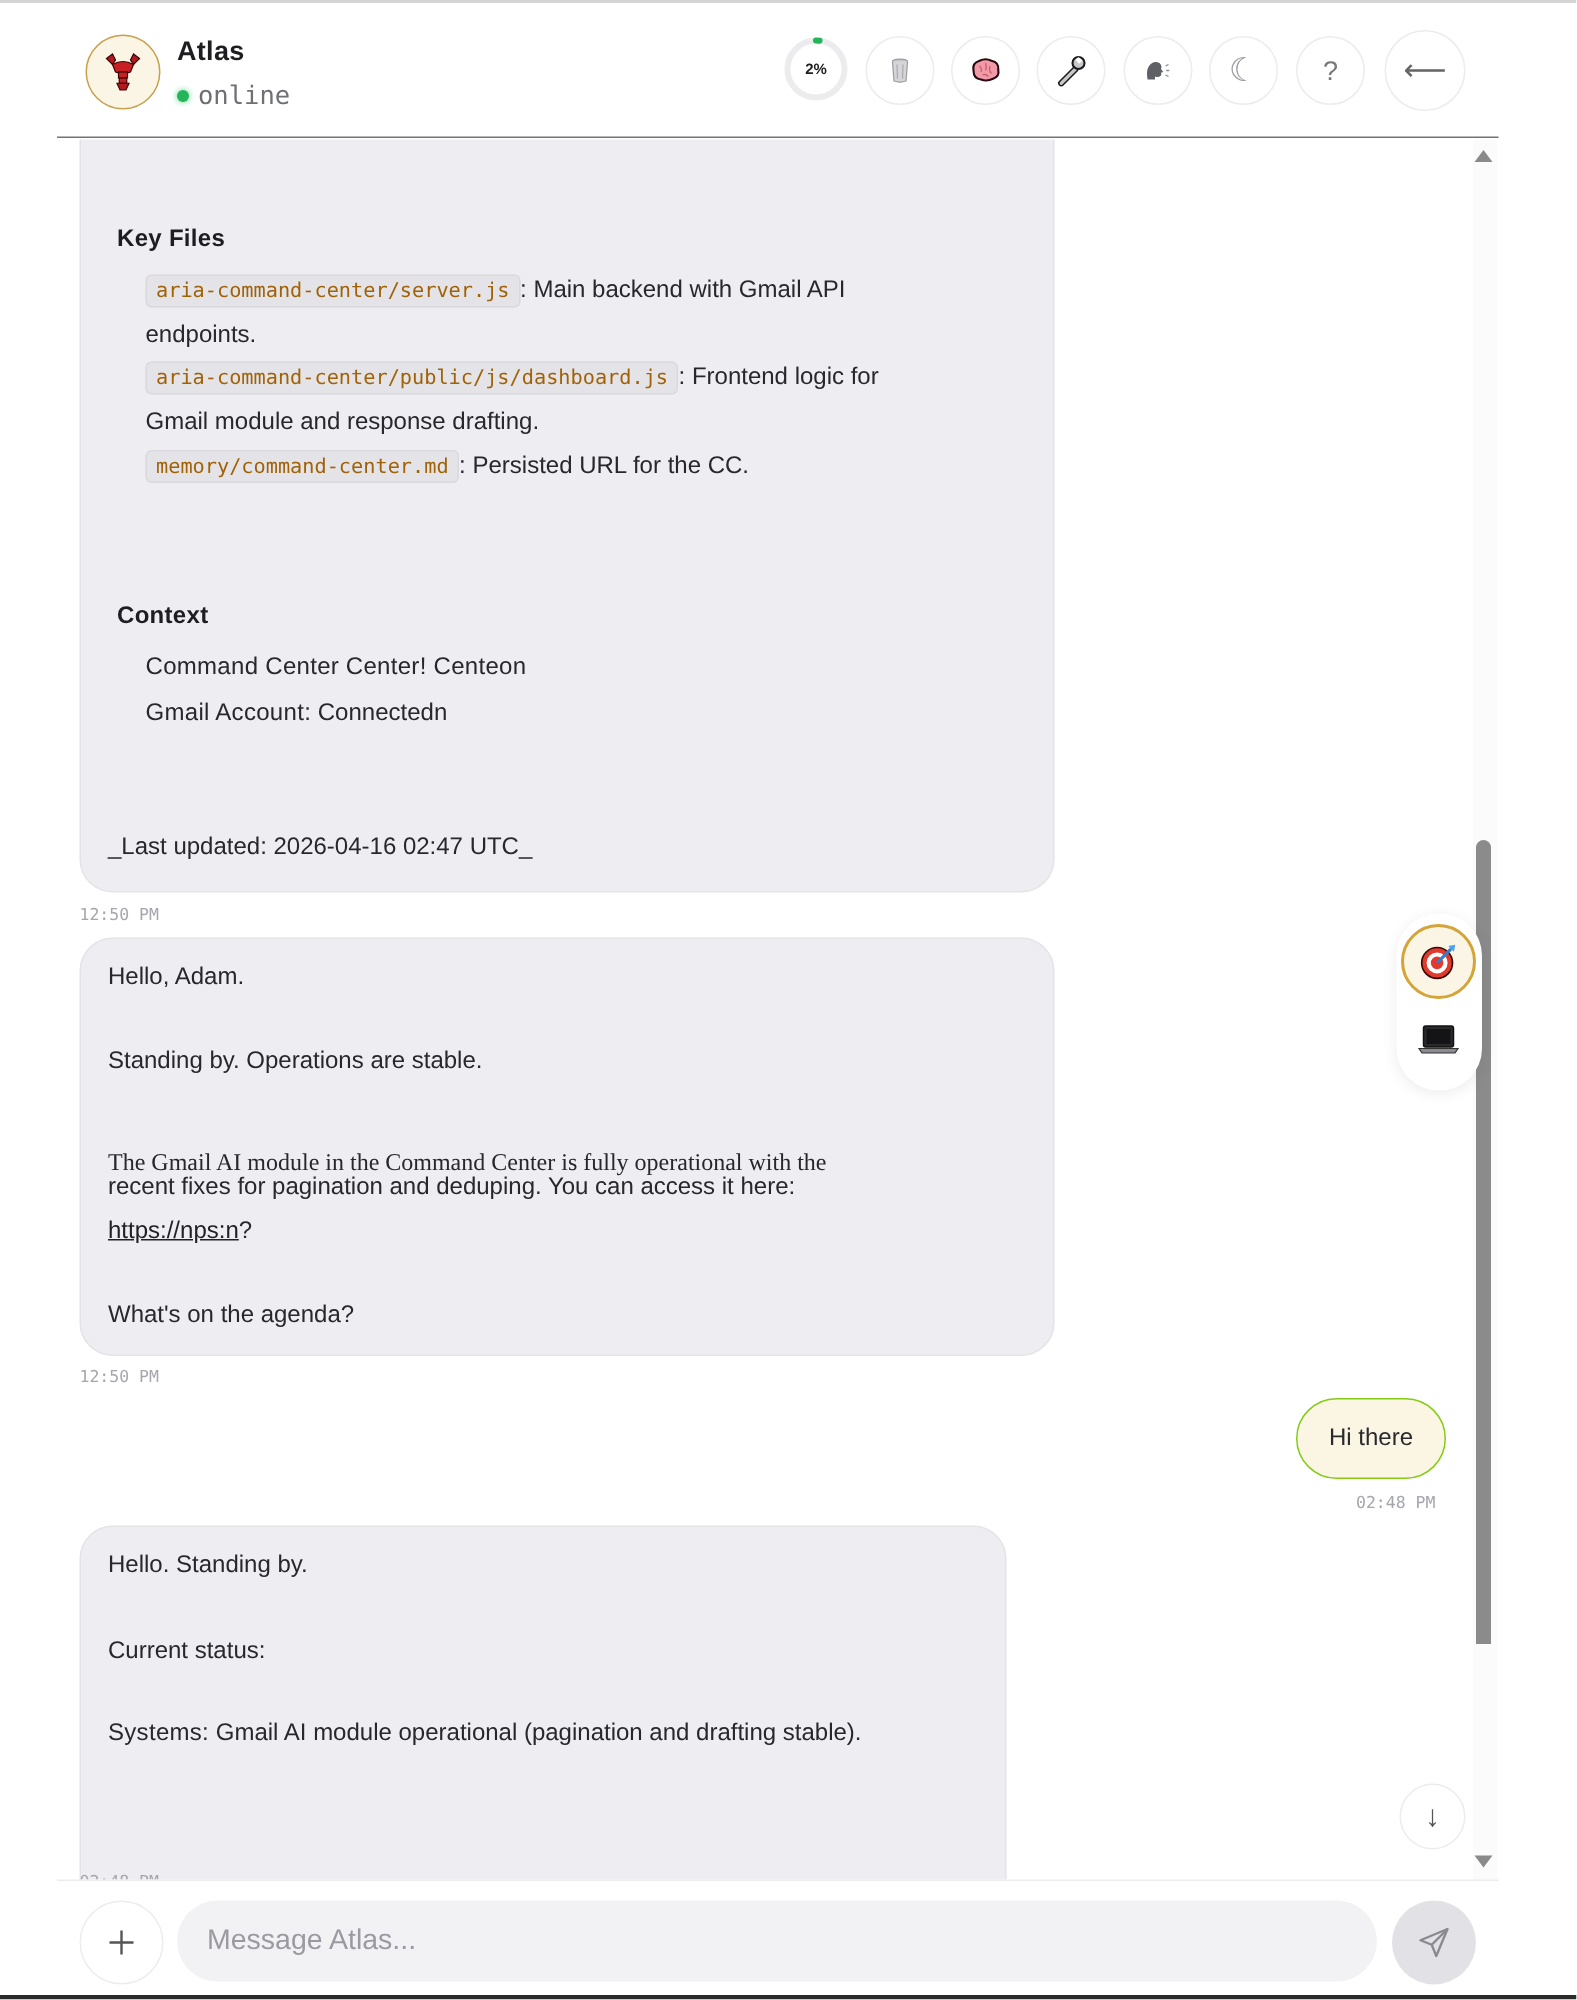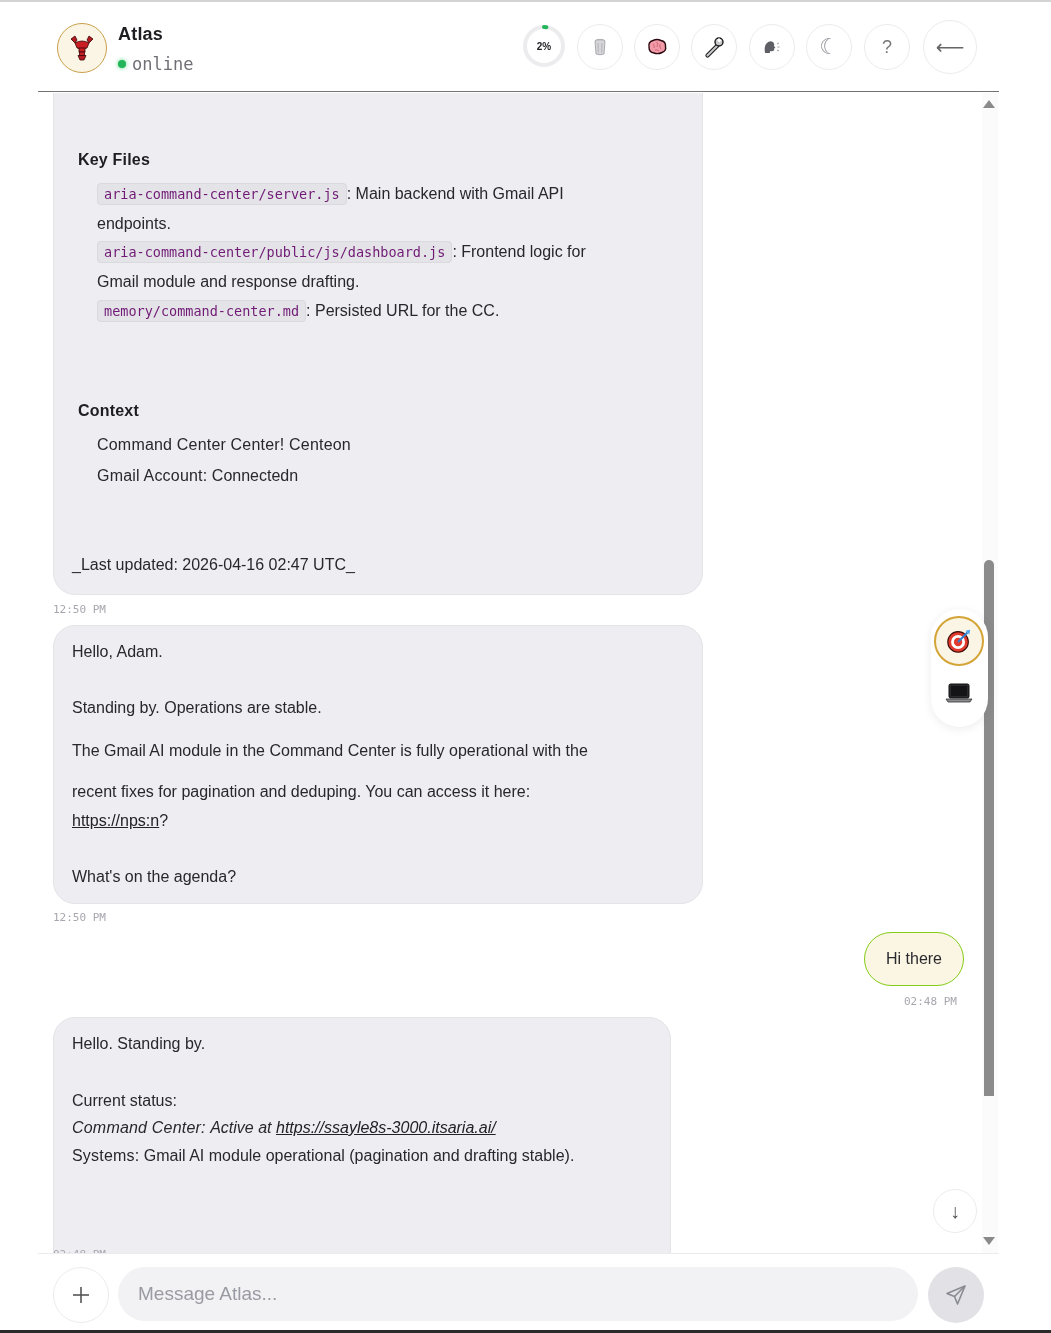--- a/index.html
+++ b/index.html
@@ -27,21 +27,21 @@
   .glyph { font-size: 22px; color: #888; line-height: 1; }
 
   
   .chat { position: absolute; left: 38px; top: 93px; width: 961px; height: 1160px; overflow: hidden; }
   .bubble-ai { position: absolute; left: 15px; background: #eeeef2; border: 1px solid #e3e3e8; border-radius: 22px; color: #222226; font-size: 16px; }
   .ts { position: absolute; font-family: "DejaVu Sans Mono", monospace; font-size: 11px; color: #a6a6ae; }
 
   .h3 { position: absolute; left: 24px; font-size: 16px; font-weight: 700; color: #1e1e22; letter-spacing: 0.2px; }
   .line { position: absolute; left: 43px; font-size: 16px; color: #28282c; white-space: nowrap; }
   .code { font-family: "DejaVu Sans Mono", monospace; font-size: 13.5px; background: #e4e4e8; border: 1px solid #d9d9de;
-          border-radius: 4px; padding: 2px 6px; color: #701a75; }
+          border-radius: 4px; padding: 2px 6px; color: #a16207; }
   .bold { font-weight: 400; letter-spacing: 0.2px; }
   .link { text-decoration: underline; color: #222226; }
   .ital { font-style: italic; }
 
   .bubble-user { position: absolute; left: 826px; top: 839px; width: 100px; height: 54px; background: #fbf5e3; border: 1px solid #84cc16;
                  border-radius: 27px; display: flex; align-items: center; justify-content: center; font-size: 16px; color: #2a2a2e; }
 
   
   .scroll-track { position: absolute; left: 982px; top: 93px; width: 16px; height: 1160px; background: #fbfbfb; }
   .scroll-up { position: absolute; left: 983px; top: 100px; width: 0; height: 0; border-left: 6px solid transparent; border-right: 6px solid transparent; border-bottom: 8px solid #8a8a8a; }
@@ -166,42 +166,37 @@
       <span>Connectedn</span>
     </div>
 
     <div class="line" style="left:18px; top:482px;">_Last updated: 2026-04-16 02:47 UTC_</div>
   </div>
   <div class="ts" style="left:15px; top:510px;">12:50 PM</div>
 
   <div class="bubble-ai" style="top:532px; width:650px; height:279px;">
     <div class="line" style="left:18px; top:17px;">Hello, Adam.</div>
     <div class="line" style="left:18px; top:73px;">Standing by. Operations are stable.</div>
-    <div class="line" style="left:18px; top:116px;">The Gmail AI module in the Command Center is fully operational with the</div>
+    <div class="line" style="left:18px; top:141px;font-family:Liberation Serif, serif;">The Gmail AI module in the Command Center is fully operational with the</div>
     <div class="line" style="left:18px; top:157px;">recent fixes for pagination and deduping. You can access it here:</div>
     <div class="line" style="left:18px; top:186px;">
       <span class="link">https://nps:n</span><span>?</span>
     </div>
     <div class="line" style="left:18px; top:242px;">What's on the agenda?</div>
   </div>
   <div class="ts" style="left:15px; top:818px;">12:50 PM</div>
 
   <div class="bubble-user">
     <span>Hi there</span>
   </div>
   <div class="ts" style="left:866px; top:902px;">02:48 PM</div>
 
   <div class="bubble-ai" style="top:924px; width:618px; height:240px; border-bottom-left-radius:0; border-bottom-right-radius:0;">
     <div class="line" style="left:18px; top:17px;">Hello. Standing by.</div>
     <div class="line" style="left:18px; top:74px;">Current status:</div>
-    <div class="line" style="left:18px; top:101px;">
-      <span class="bold ital">Command Center:</span>
-      <span class="ital">Active at</span>
-      <span class="ital link">https://ssayle8s-3000.itsaria.ai/</span>
-    </div>
     <div class="line" style="left:18px; top:129px;">
       <span class="bold">Systems:</span>
       <span>Gmail AI module operational (pagination and drafting stable).</span>
     </div>
   </div>
   <div class="ts" style="left:15px; top:1155px;">02:48 PM</div>
 </div>
 
 <div class="scroll-track"></div>
 <div class="scroll-up"></div>

